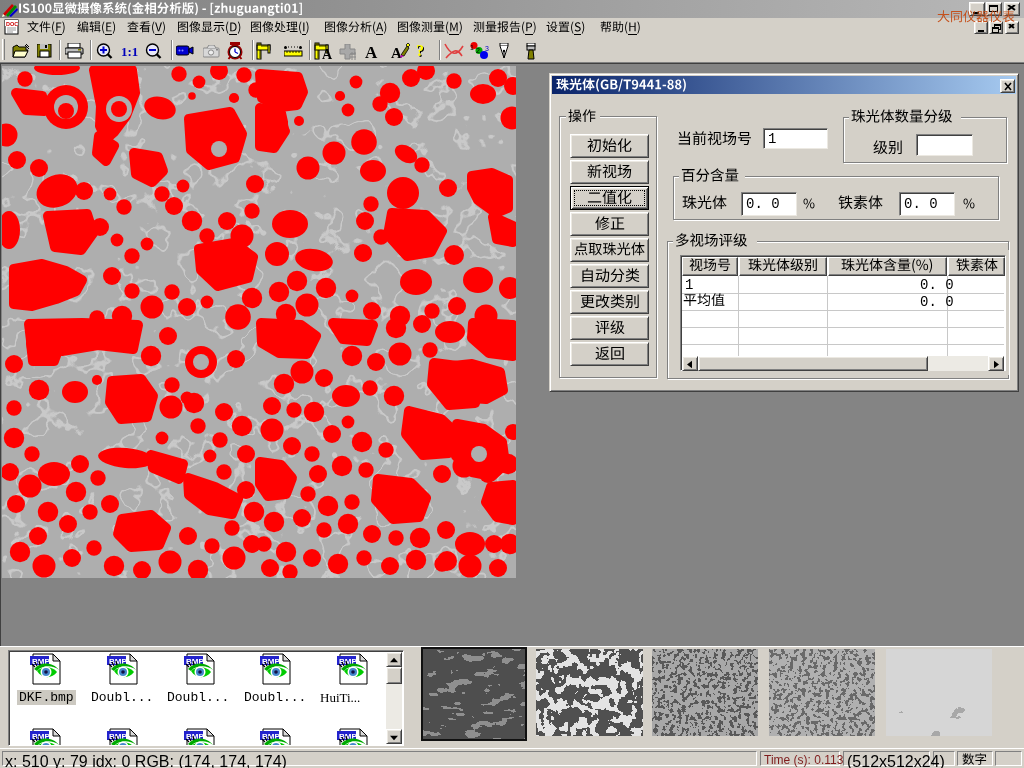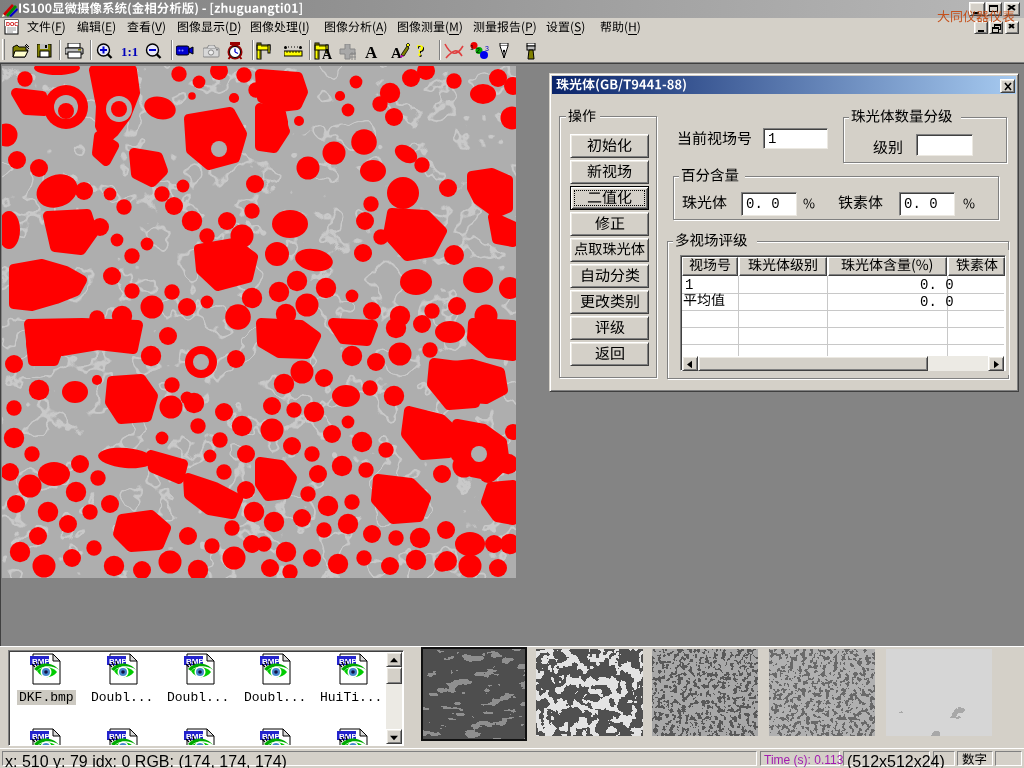--- a/index.html
+++ b/index.html
@@ -710,21 +710,21 @@
     <path d="M24 1 L24 8 L31 8 Z" fill="#d8d8d8" stroke="#000"></path>
     <rect x="1" y="3" width="19" height="9" fill="#2222cc"></rect>
     <text x="3" y="11" font-size="8" font-weight="bold" font-family="Liberation Sans" fill="#fff">BMP</text>
     <path d="M5 16 C12 8 24 9 30 17 C24 12 13 12 8 18 Z" fill="#0a0"></path>
     <path d="M8 18 C14 13 23 13 28 19 C23 26 13 26 8 18 Z" fill="#0c0"></path>
     <circle cx="17" cy="19" r="5.5" fill="#fff"></circle>
     <circle cx="17" cy="19" r="4" fill="#4488cc"></circle>
     <circle cx="17" cy="19" r="1.8" fill="#114"></circle>
     <path d="M6 14 l-3 -3 M8 13 l-2 -4 M11 12 l-1 -4" stroke="#000" stroke-width="1.2"></path>
   </svg>
-<div class="abs" style="left:318px;top:690px;font-family:Liberation Mono, monospace;font-size:13px;padding:0 2px">HuiTi...</div>
+<div class="abs" style="left:318px;top:690px;font-family:Liberation Serif, serif;font-size:13px;padding:0 2px">HuiTi...</div>
 <div class="abs" style="left:336px;top:728px;width:33px;height:17px;overflow:hidden"><svg width="33" height="33" viewBox="0 0 33 33">
       <path d="M4 1 L24 1 L31 8 L31 31 L4 31 Z" fill="#fff" stroke="#000"></path>
       <path d="M24 1 L24 8 L31 8 Z" fill="#d8d8d8" stroke="#000"></path>
       <rect x="1" y="3" width="19" height="9" fill="#2222cc"></rect>
       <text x="3" y="11" font-size="8" font-weight="bold" font-family="Liberation Sans" fill="#fff">BMP</text>
       <path d="M5 16 C12 8 24 9 30 17 C24 12 13 12 8 18 Z" fill="#0a0"></path>
       <path d="M8 18 C14 13 23 13 28 19 C23 26 13 26 8 18 Z" fill="#0c0"></path>
       <circle cx="17" cy="19" r="5.5" fill="#fff"></circle>
       <circle cx="17" cy="19" r="4" fill="#4488cc"></circle>
       <circle cx="17" cy="19" r="1.8" fill="#114"></circle>
@@ -791,19 +791,19 @@
 </svg>
 <div class="abs" style="left:0;top:748px;width:1024px;height:20px;background:#D4D0C8;
 border-top:1px solid #fff"></div>
 <div class="abs" style="left:2px;top:751px;width:755px;height:15px;border:1px solid;border-color:#808080 #fff #fff #808080"></div>
 <div class="abs" style="left:760px;top:751px;width:80px;height:15px;border:1px solid;border-color:#808080 #fff #fff #808080"></div>
 <div class="abs" style="left:843px;top:751px;width:87px;height:15px;border:1px solid;border-color:#808080 #fff #fff #808080"></div>
 <div class="abs" style="left:933px;top:751px;width:22px;height:15px;border:1px solid;border-color:#808080 #fff #fff #808080"></div>
 <div class="abs" style="left:957px;top:751px;width:36px;height:15px;border:1px solid;border-color:#808080 #fff #fff #808080"></div>
 <div class="abs" style="left:995px;top:751px;width:27px;height:15px;border:1px solid;border-color:#808080 #fff #fff #808080"></div>
 <div class="abs" style="left:5px;top:753px;font-size:16px;color:#000">x: 510 y: 79  idx: 0  RGB: (174, 174, 174)</div>
-<div class="abs" style="left:764px;top:753px;font-size:12px;color:#a21caf">Time (s): 0.113</div>
+<div class="abs" style="left:764px;top:753px;font-size:12px;color:#7f1d1d">Time (s): 0.113</div>
 <div class="abs" style="left:847px;top:753px;font-size:16px;color:#000">(512x512x24)</div>
 <svg style="position:absolute;left:962px;top:753px;overflow:visible" width="28" height="18">
     <path transform="translate(0,10.8)" d="M5.5 -10.3C5.3 -9.8 4.9 -9.0 4.6 -8.6L5.2 -8.3C5.5 -8.7 6.0 -9.3 6.3 -9.9ZM1.1 -9.9C1.4 -9.4 1.8 -8.7 1.9 -8.3L2.6 -8.6C2.5 -9.0 2.1 -9.7 1.8 -10.2ZM5.1 -3.2C4.8 -2.6 4.4 -2.1 4.0 -1.6C3.5 -1.8 3.0 -2.1 2.5 -2.2C2.7 -2.6 2.9 -2.9 3.1 -3.2ZM1.4 -1.9C2.0 -1.7 2.7 -1.4 3.3 -1.0C2.5 -0.5 1.5 -0.1 0.5 0.2C0.7 0.4 0.9 0.7 1.0 0.9C2.1 0.6 3.2 0.1 4.1 -0.6C4.5 -0.4 4.9 -0.1 5.2 0.1L5.8 -0.5C5.5 -0.7 5.1 -1.0 4.7 -1.2C5.4 -1.9 5.9 -2.8 6.2 -3.9L5.7 -4.1L5.5 -4.0H3.5L3.8 -4.7L2.9 -4.8C2.8 -4.6 2.7 -4.3 2.6 -4.0H0.9V-3.2H2.2C1.9 -2.8 1.6 -2.3 1.4 -1.9ZM3.2 -10.5V-8.2H0.6V-7.4H2.9C2.3 -6.6 1.4 -5.8 0.5 -5.4C0.7 -5.3 0.9 -4.9 1.0 -4.7C1.8 -5.1 2.6 -5.8 3.2 -6.6V-5.1H4.1V-6.8C4.7 -6.3 5.5 -5.7 5.8 -5.4L6.3 -6.1C6.0 -6.3 4.9 -7.0 4.3 -7.4H6.6V-8.2H4.1V-10.5ZM7.9 -10.4C7.6 -8.2 7.0 -6.1 6.0 -4.8C6.2 -4.7 6.6 -4.4 6.7 -4.2C7.1 -4.7 7.3 -5.2 7.6 -5.8C7.9 -4.6 8.2 -3.5 8.7 -2.5C8.0 -1.3 7.0 -0.4 5.6 0.3C5.8 0.5 6.1 0.8 6.2 1.0C7.4 0.4 8.4 -0.5 9.1 -1.6C9.8 -0.6 10.5 0.3 11.5 0.9C11.7 0.7 11.9 0.3 12.2 0.2C11.1 -0.4 10.3 -1.3 9.6 -2.5C10.3 -3.8 10.7 -5.3 11.0 -7.2H11.9V-8.1H8.3C8.5 -8.8 8.6 -9.5 8.7 -10.3ZM10.1 -7.2C9.9 -5.8 9.6 -4.5 9.2 -3.5C8.7 -4.6 8.3 -5.9 8.1 -7.2Z M18.2 -4.5V-3.8H13.4V-2.9H18.2V-0.2C18.2 0.0 18.2 0.1 18.0 0.1C17.7 0.1 16.9 0.1 16.1 0.1C16.2 0.3 16.4 0.7 16.5 1.0C17.6 1.0 18.2 1.0 18.6 0.8C19.1 0.7 19.2 0.4 19.2 -0.2V-2.9H24.1V-3.8H19.2V-4.2C20.3 -4.8 21.5 -5.7 22.2 -6.5L21.6 -6.9L21.4 -6.9H15.4V-6.0H20.4C19.8 -5.5 19.0 -4.9 18.2 -4.5ZM17.8 -10.3C18.0 -10.0 18.3 -9.6 18.4 -9.2H13.5V-6.6H14.4V-8.3H23.0V-6.6H24.0V-9.2H19.5C19.4 -9.6 19.0 -10.2 18.7 -10.6Z" fill="#000"></path>
   </svg>
 <svg style="position:absolute;left:937px;top:10px;overflow:visible" width="81" height="19">
     <path transform="translate(0,11.2)" d="M6.0 -10.9C6.0 -9.9 6.0 -8.6 5.8 -7.2H0.8V-6.2H5.6C5.1 -3.7 3.8 -1.2 0.6 0.2C0.8 0.4 1.1 0.8 1.3 1.0C4.5 -0.4 5.9 -2.9 6.5 -5.4C7.5 -2.5 9.2 -0.2 11.7 1.0C11.9 0.7 12.2 0.3 12.5 0.1C9.9 -0.9 8.2 -3.3 7.3 -6.2H12.2V-7.2H6.8C7.0 -8.6 7.0 -9.9 7.0 -10.9Z M16.2 -8.0V-7.1H22.8V-8.0ZM17.8 -4.9H21.2V-2.4H17.8ZM16.9 -5.7V-0.7H17.8V-1.6H22.1V-5.7ZM14.1 -10.2V1.1H15.1V-9.3H23.9V-0.2C23.9 0.0 23.8 0.1 23.6 0.1C23.4 0.1 22.6 0.1 21.8 0.1C22.0 0.4 22.1 0.8 22.2 1.1C23.3 1.1 23.9 1.0 24.3 0.9C24.7 0.7 24.9 0.4 24.9 -0.2V-10.2Z M33.0 -10.2C33.6 -9.4 34.2 -8.2 34.5 -7.6L35.3 -8.0C35.0 -8.7 34.4 -9.8 33.8 -10.6ZM36.9 -10.2C36.4 -7.4 35.7 -5.0 34.2 -3.0C32.9 -4.8 32.1 -7.2 31.7 -10.0L30.7 -9.8C31.3 -6.8 32.1 -4.2 33.5 -2.2C32.5 -1.2 31.2 -0.3 29.5 0.3C29.7 0.5 30.0 0.8 30.1 1.1C31.8 0.4 33.1 -0.5 34.1 -1.5C35.1 -0.4 36.3 0.5 37.9 1.1C38.0 0.8 38.3 0.4 38.6 0.2C37.0 -0.3 35.8 -1.2 34.8 -2.3C36.5 -4.3 37.3 -7.0 37.9 -10.0ZM29.5 -10.9C28.7 -8.9 27.5 -6.9 26.2 -5.7C26.4 -5.5 26.7 -5.0 26.8 -4.7C27.2 -5.2 27.7 -5.7 28.1 -6.3V1.0H29.0V-7.8C29.6 -8.7 30.0 -9.6 30.4 -10.6Z M41.5 -9.5H43.8V-7.7H41.5ZM47.1 -9.5H49.4V-7.7H47.1ZM47.0 -6.3C47.5 -6.1 48.2 -5.8 48.6 -5.5H44.9C45.2 -5.9 45.4 -6.3 45.6 -6.7L44.7 -6.9V-10.3H40.7V-6.8H44.6C44.4 -6.4 44.1 -5.9 43.7 -5.5H39.7V-4.6H42.9C42.0 -3.8 40.8 -3.1 39.4 -2.6C39.6 -2.4 39.8 -2.1 39.9 -1.8L40.7 -2.1V1.0H41.6V0.7H43.7V1.0H44.7V-3.0H42.2C43.0 -3.5 43.6 -4.0 44.1 -4.6H46.6C47.1 -4.0 47.8 -3.4 48.6 -3.0H46.2V1.0H47.1V0.7H49.4V1.0H50.4V-2.1L51.0 -1.9C51.1 -2.2 51.4 -2.5 51.6 -2.7C50.2 -3.0 48.8 -3.7 47.8 -4.6H51.3V-5.5H49.1L49.4 -5.8C49.0 -6.2 48.2 -6.6 47.5 -6.8ZM46.2 -10.3V-6.8H50.4V-10.3ZM41.6 -0.2V-2.1H43.7V-0.2ZM47.1 -0.2V-2.1H49.4V-0.2Z M59.0 -10.2C59.6 -9.4 60.2 -8.2 60.5 -7.6L61.3 -8.0C61.0 -8.7 60.4 -9.8 59.8 -10.6ZM62.9 -10.2C62.4 -7.4 61.7 -5.0 60.2 -3.0C58.9 -4.8 58.1 -7.2 57.7 -10.0L56.7 -9.8C57.3 -6.8 58.1 -4.2 59.5 -2.2C58.5 -1.2 57.2 -0.3 55.5 0.3C55.7 0.5 56.0 0.8 56.1 1.1C57.8 0.4 59.1 -0.5 60.1 -1.5C61.1 -0.4 62.3 0.5 63.9 1.1C64.0 0.8 64.3 0.4 64.6 0.2C63.0 -0.3 61.8 -1.2 60.8 -2.3C62.5 -4.3 63.3 -7.0 63.9 -10.0ZM55.5 -10.9C54.7 -8.9 53.5 -6.9 52.2 -5.7C52.4 -5.5 52.7 -5.0 52.8 -4.7C53.2 -5.2 53.7 -5.7 54.1 -6.3V1.0H55.0V-7.8C55.6 -8.7 56.0 -9.6 56.4 -10.6Z M68.3 1.0C68.6 0.8 69.1 0.7 72.7 -0.5C72.6 -0.7 72.6 -1.1 72.5 -1.4L69.4 -0.4V-3.3C70.1 -3.8 70.8 -4.4 71.4 -5.0C72.4 -2.3 74.2 -0.3 76.9 0.6C77.1 0.3 77.3 -0.0 77.6 -0.2C76.3 -0.6 75.2 -1.3 74.3 -2.1C75.1 -2.6 76.0 -3.3 76.8 -3.9L76.0 -4.5C75.4 -3.9 74.5 -3.2 73.7 -2.7C73.2 -3.4 72.7 -4.1 72.4 -5.0H77.1V-5.8H72.0V-7.0H76.2V-7.8H72.0V-8.9H76.7V-9.8H72.0V-10.9H71.0V-9.8H66.4V-8.9H71.0V-7.8H67.0V-7.0H71.0V-5.8H65.8V-5.0H70.2C68.9 -3.9 67.1 -2.9 65.5 -2.4C65.7 -2.2 66.0 -1.8 66.1 -1.6C66.8 -1.8 67.6 -2.2 68.4 -2.6V-0.7C68.4 -0.2 68.1 0.0 67.8 0.1C68.0 0.4 68.2 0.8 68.3 1.0Z" fill="#c4501c"></path>
   </svg>
 </body></html>

